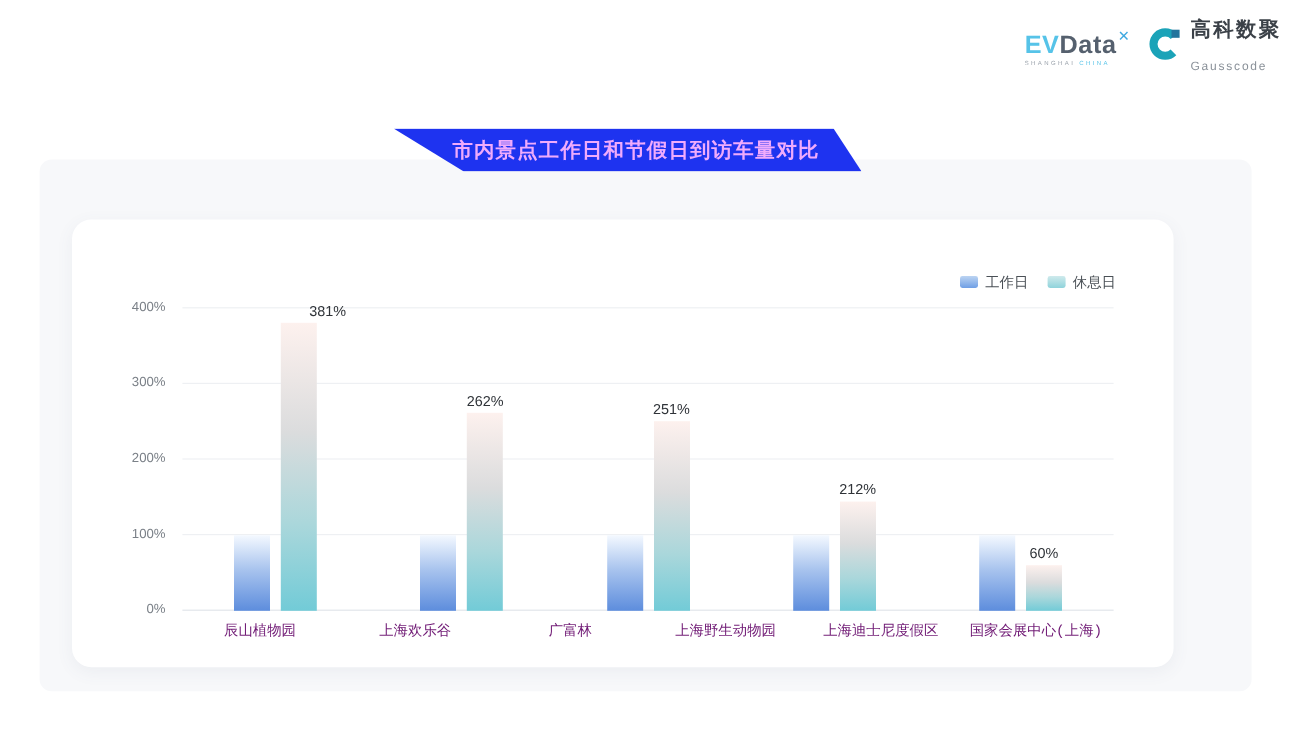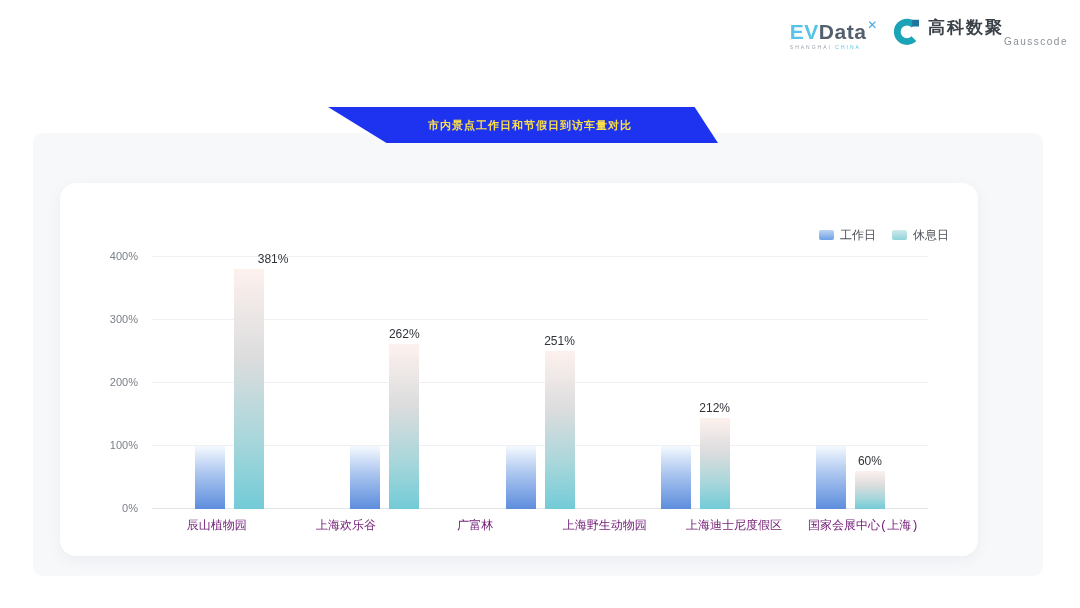--- a/index.html
+++ b/index.html
@@ -8,39 +8,39 @@
 
   
   .header { position: absolute; top: 16px; right: 12px; display: flex; align-items: center; gap: 14px; }
   .evdata { display: flex; flex-direction: column; line-height: 1; padding-top: 2px; }
   .evdata-word { font-size: 21px; font-weight: bold; letter-spacing: 0.5px; color: #55606e; }
   .evdata-ev { color: #56c3e8; }
   .evdata-x { color: #3fa9e0; font-size: 12px; font-weight: bold; vertical-align: 10px; margin-left: 1px; }
   .evdata-tag { font-size: 5px; letter-spacing: 2px; color: #9aa2ab; margin-top: 3px; }
   .evdata-tag .cn { color: #56c3e8; }
   .gausscode { display: flex; align-items: center; gap: 6px; }
-  .gc-text { display: flex; flex-direction: row; line-height: 1; }
+  .gc-text { display: flex; flex-direction: column; line-height: 1; }
   .gc-cn { font-size: 17px; font-weight: bold; color: #3b4148; letter-spacing: 2px; }
   .gc-en { font-size: 10px; color: #8a9199; letter-spacing: 1.5px; margin-top: 18px; }
 
   
   .banner { position: absolute; left: 328px; top: 107px; width: 390px; height: 36px;
     background: #1e33f0; clip-path: polygon(0 0, 94% 0, 100% 100%, 15% 100%);
     display: flex; align-items: center; justify-content: center; z-index: 3; }
-  .banner-text { color: #fde047; font-size: 11px; font-weight: bold; letter-spacing: 1px; padding-left: 14px; }
+  .banner-text { color: #f0abfc; font-size: 17px; font-weight: bold; letter-spacing: 1px; padding-left: 14px; }
 
   
   .panel { position: absolute; left: 33px; top: 133px; width: 1010px; height: 443px;
     background: #f7f8fa; border-radius: 10px; z-index: 1; }
   .card { position: absolute; left: 27px; top: 50px; width: 918px; height: 373px;
     background: #ffffff; border-radius: 16px; box-shadow: 0 4px 14px rgba(80,100,130,0.07);
     padding: 26px 28px 0 34px; }
 
   
-  .legend { display: flex; justify-content: flex-end; gap: 16px; margin-top: 18px; margin-right: 1px; height: 16px; }
+  .legend { display: flex; justify-content: flex-end; gap: 16px; margin-top: 18px; margin-right: 20px; height: 16px; }
   .legend-item { display: flex; align-items: center; gap: 6px; cursor: pointer; }
   .legend-swatch { width: 15px; height: 10px; border-radius: 2px; }
   .legend-swatch.s0 { background: linear-gradient(180deg, #bcd4f2, #6f9fe5); }
   .legend-swatch.s1 { background: linear-gradient(180deg, #cfeaec, #8fd3db); }
   .legend-label { font-size: 12px; color: #4a5056; }
 
   
   .chart { display: flex; margin-top: 14px; }
   .y-axis { position: relative; width: 44px; height: 252px; flex: none; margin-right: 14px; }
   .ytick { position: absolute; right: 0; font-size: 11px; color: #7b8188; text-align: right; }

